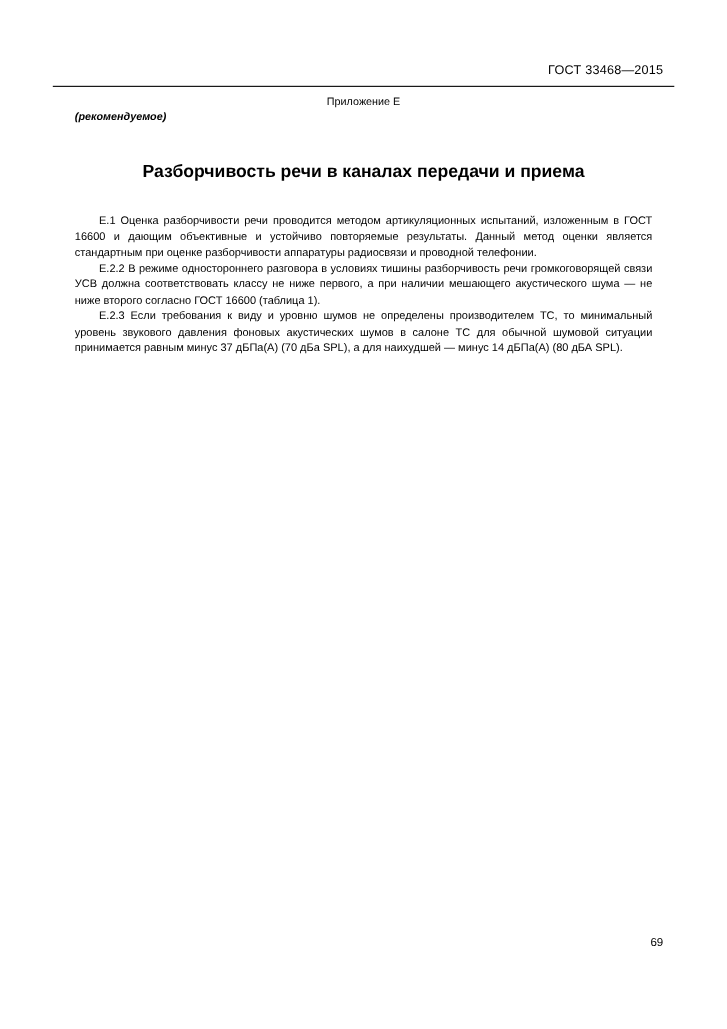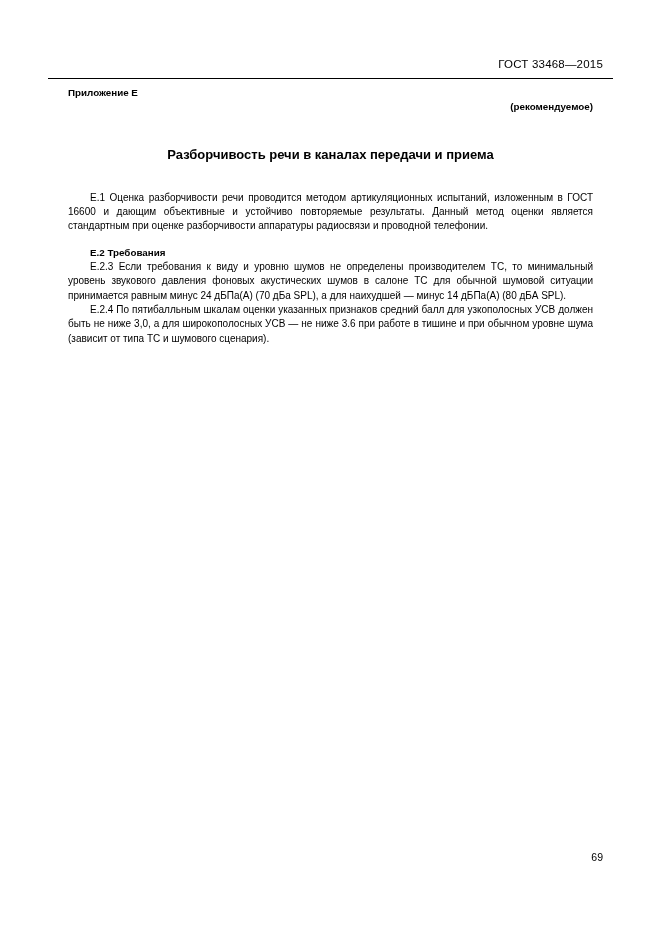--- a/index.html
+++ b/index.html
@@ -39,35 +39,36 @@
     border-bottom: 1px solid #000;
     height: 0;
   }
   .content {
     position: absolute;
     left: 68px;
     top: 86px;
     width: 525px;
   }
   .annex-title {
-    text-align: left;
+    text-align: center;
     font-size: 9.8px;
-    font-weight: bold;
+    font-weight: normal;
     margin-top: 0;
     line-height: 1.45;
   }
   .annex-sub {
-    text-align: right;
+    text-align: left;
     font-size: 9.8px;
     font-weight: bold;
     line-height: 1.45;
+    font-style: italic;
   }
   .section-title {
     text-align: center;
-    font-size: 13px;
+    font-size: 16px;
     font-weight: bold;
     margin-top: 32px;
     margin-bottom: 0;
     line-height: 1.4;
   }
   p.body-par {
     font-size: 10px;
     line-height: 1.44;
     text-align: justify;
     margin: 0;
@@ -106,25 +107,24 @@
 
   <div class="content">
 
     <div class="annex-title">Приложение Е</div>
     <div class="annex-sub">(рекомендуемое)</div>
 
     <div class="section-title">Разборчивость речи в каналах передачи и приема</div>
 
     <p class="body-par first-par">Е.1 Оценка разборчивости речи проводится методом артикуляционных испытаний, изложенным в ГОСТ 16600 и дающим объективные и устойчиво повторяемые результаты. Данный метод оценки является стандартным при оценке разборчивости аппаратуры радиосвязи и проводной телефонии.</p>
 
-    <p class="sub-head">Е.2 Требования</p>
 
 
+    <p class="body-par">Е.2.2 В режиме одностороннего разговора в условиях тишины разборчивость речи громкоговорящей связи УСВ должна соответствовать классу не ниже первого, а при наличии мешающего акустического шума — не ниже второго согласно ГОСТ 16600 (таблица 1).</p>
 
-    <p class="body-par">Е.2.3 Если требования к виду и уровню шумов не определены производителем ТС, то минимальный уровень звукового давления фоновых акустических шумов в салоне ТС для обычной шумовой ситуации принимается рав­ным минус 24 дБПа(А) (70 дБа SPL), а для наихудшей — минус 14 дБПа(А) (80 дБА SPL).</p>
+    <p class="body-par">Е.2.3 Если требования к виду и уровню шумов не определены производителем ТС, то минимальный уровень звукового давления фоновых акустических шумов в салоне ТС для обычной шумовой ситуации принимается рав­ным минус 37 дБПа(А) (70 дБа SPL), а для наихудшей — минус 14 дБПа(А) (80 дБА SPL).</p>
 
-    <p class="body-par">Е.2.4 По пятибалльным шкалам оценки указанных признаков средний балл для узкополосных УСВ должен быть не ниже 3,0, а для широкополосных УСВ — не ниже 3.6 при работе в тишине и при обычном уровне шума (за­висит от типа ТС и шумового сценария).</p>
 
   </div>
 
   <div class="page-number">69</div>
 
 </div>
 
 </body></html>

